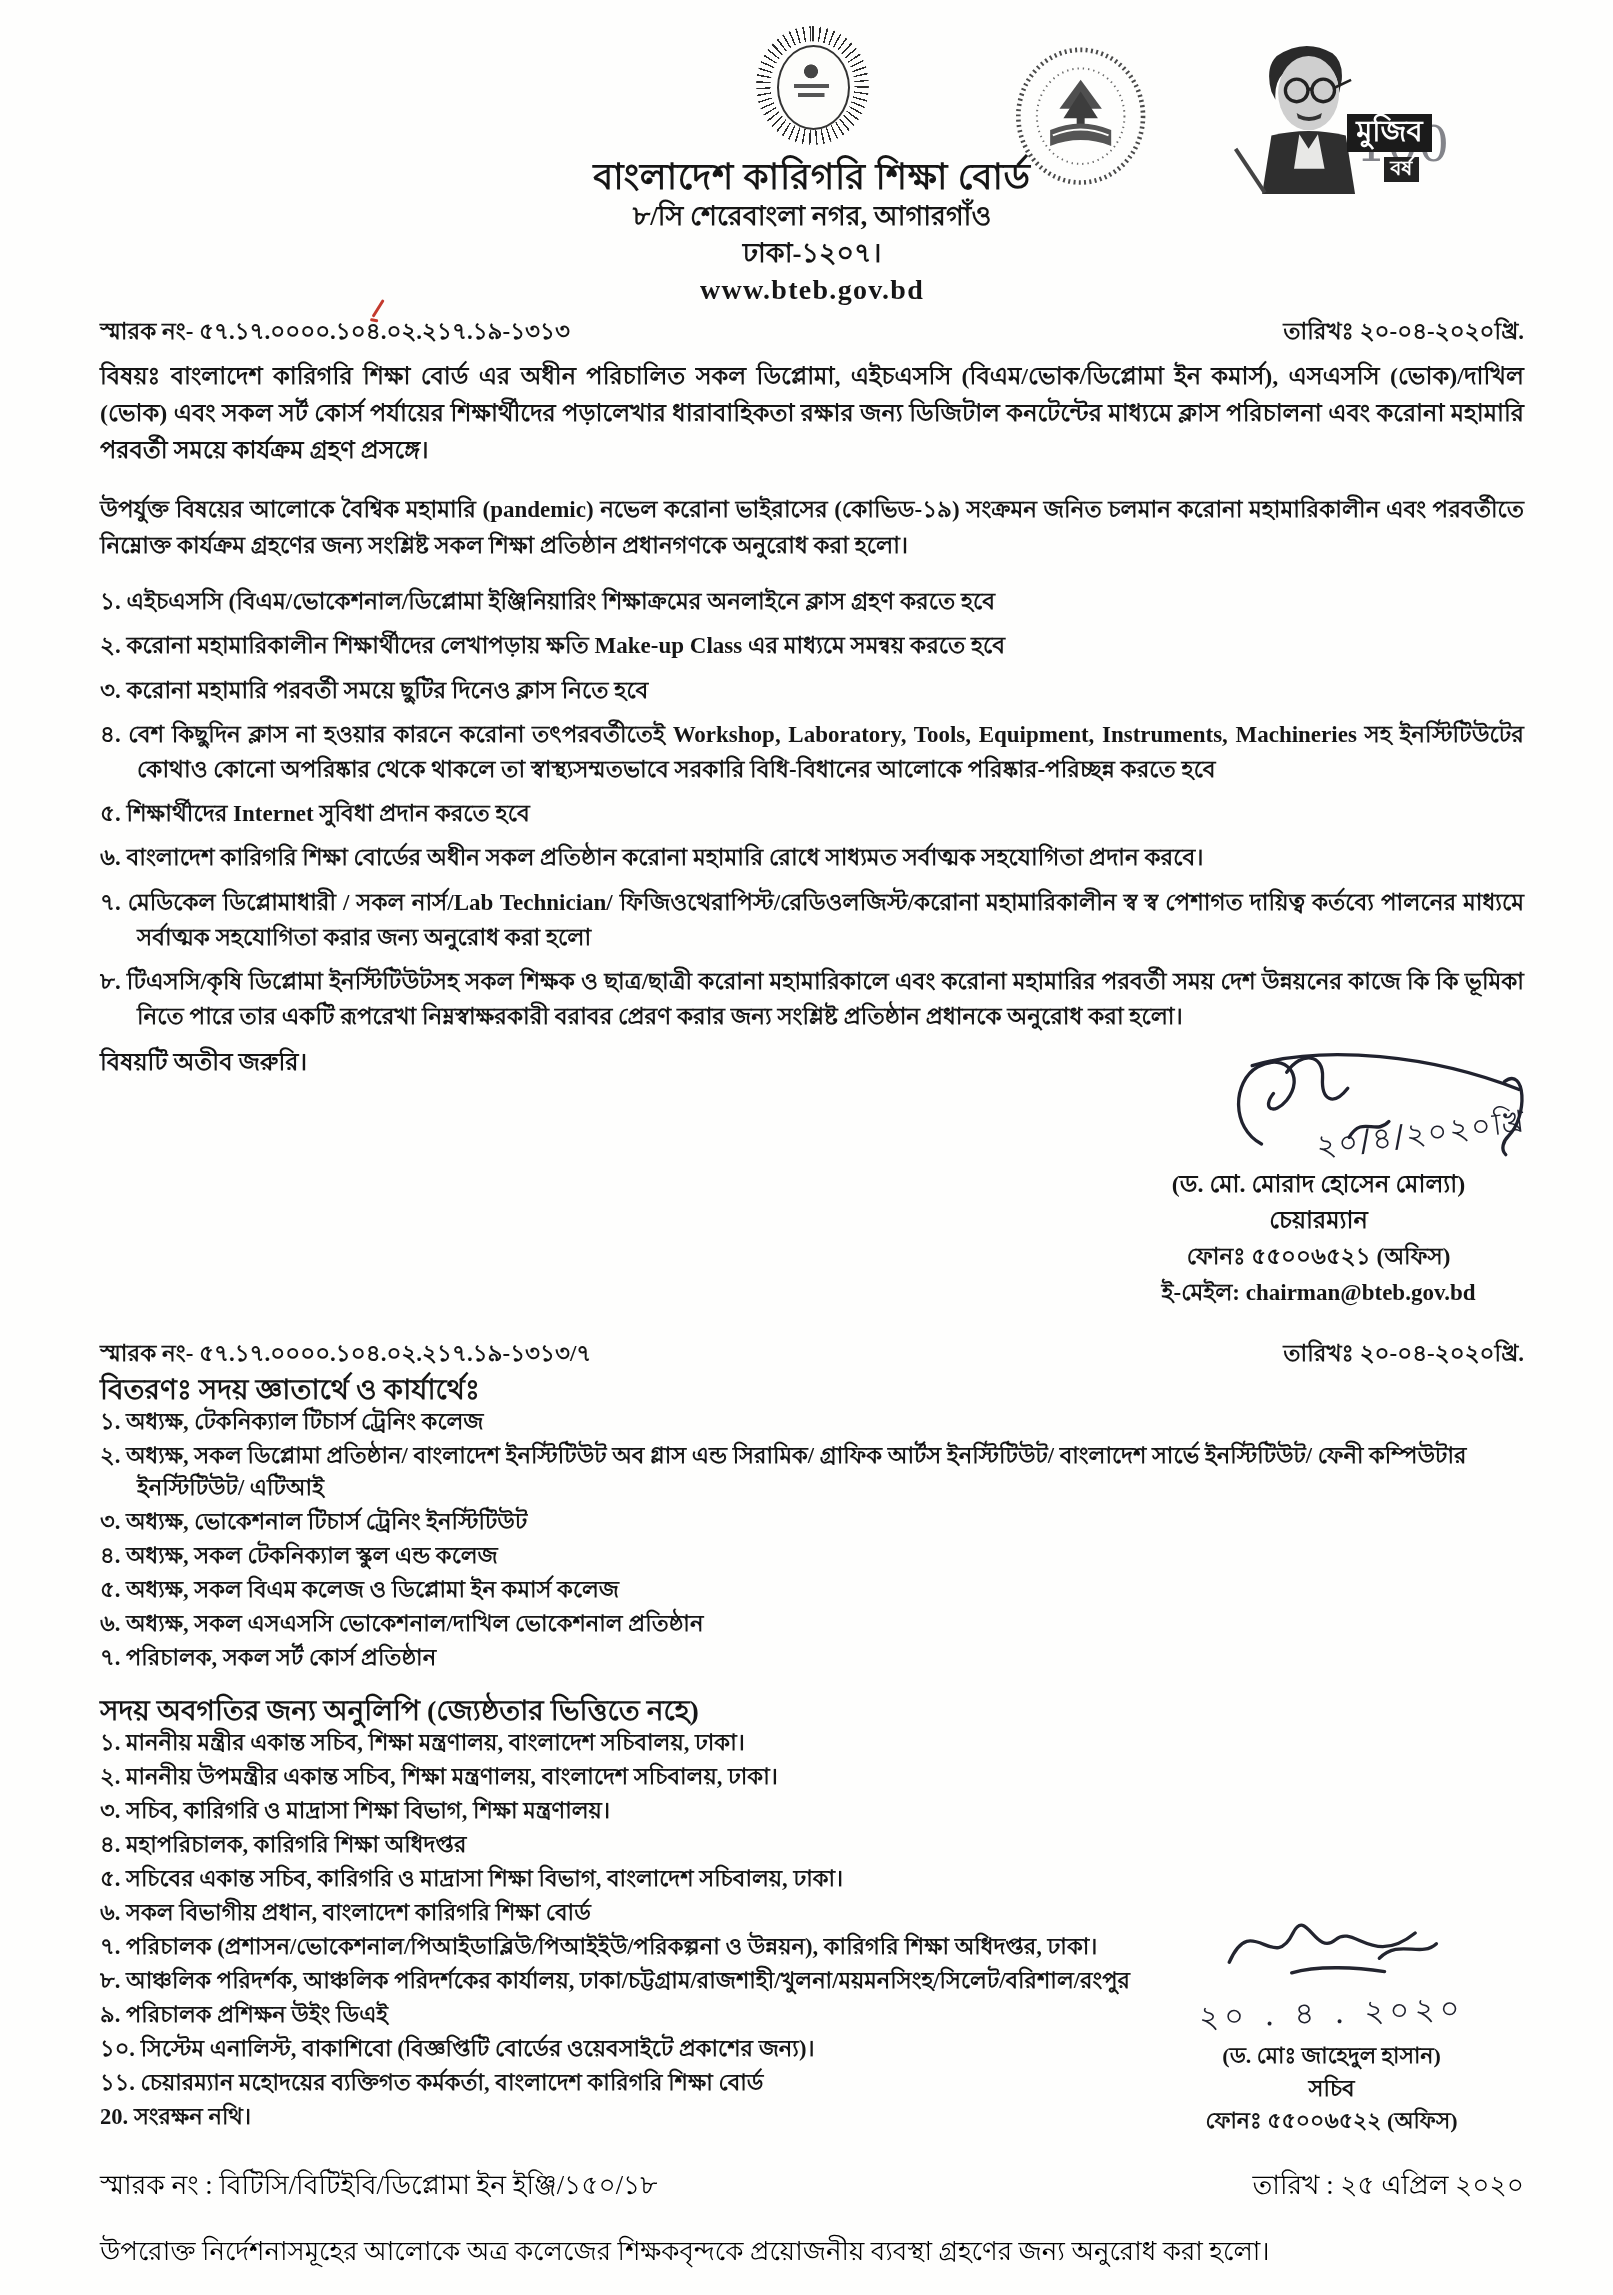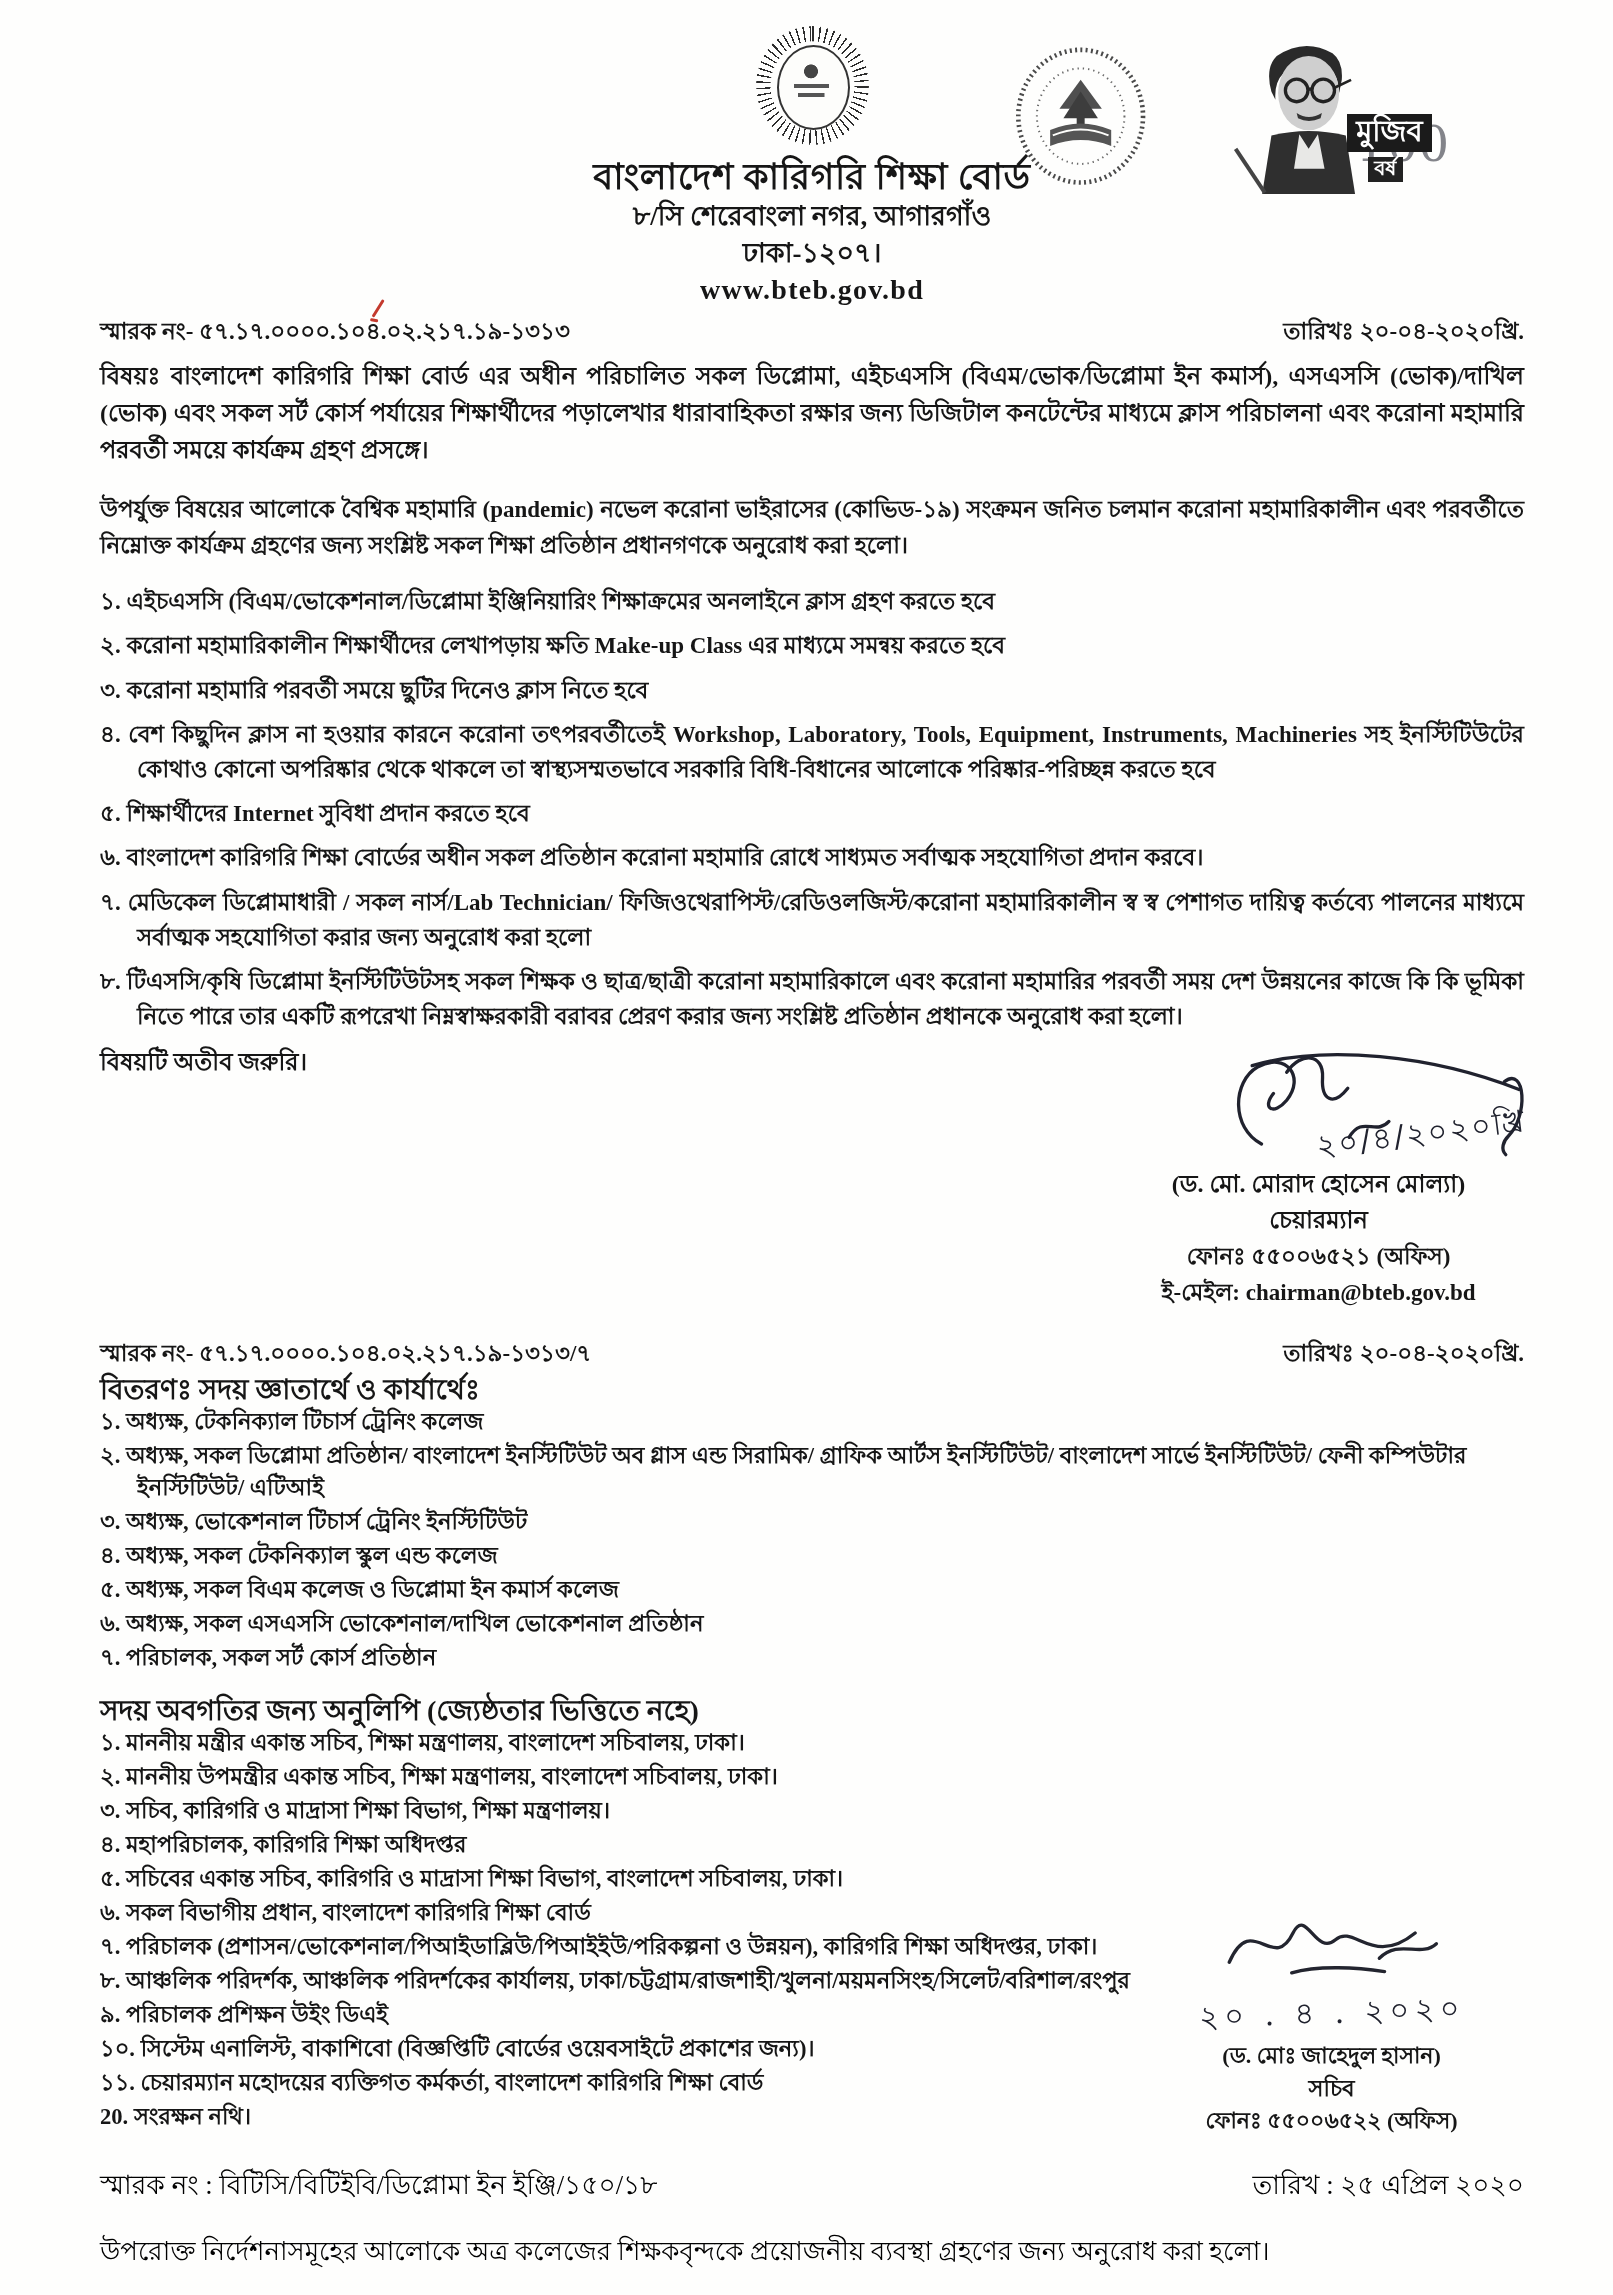--- a/index.html
+++ b/index.html
@@ -34,21 +34,21 @@
       linear-gradient(#555 0 0) 50% 55%/35px 4px no-repeat,
       linear-gradient(#555 0 0) 50% 78%/26.5px 4px no-repeat;
   }
   .org-name{font-size:36px;line-height:42px;margin-top:1.3px;letter-spacing:0.7px;}
   .addr{font-size:27px;line-height:37px;}
   .site{font-size:28px;line-height:35px;font-family:"Liberation Serif","DejaVu Serif",serif;letter-spacing:1.3px;}
   .logo-emblem{position:absolute;top:28px;right:375px;width:136px;height:143px;}
   .logo-mujib{position:absolute;top:18.6px;right:80px;width:219px;height:166px;}
   .mj-word{position:absolute;right:12px;top:78px;background:#1b1b1b;color:#fff;
     font-size:29px;line-height:33px;padding:1.3px 9.3px 4px;font-weight:700;}
-  .mj-word2{position:absolute;right:41px;top:121px;background:#222;color:#fff;
+  .mj-word2{position:absolute;right:25px;top:121px;background:#222;color:#fff;
     font-size:20px;line-height:22.6px;padding:0.7px 6.6px 2px;font-weight:700;}
   .mj-100{position:absolute;right:-5.3px;top:80px;color:#b9b9b9;font-size:49px;font-weight:700;
     font-family:"DejaVu Sans","Liberation Sans",sans-serif;opacity:.55;}
   
   .memo-row{display:flex;justify-content:space-between;align-items:baseline;font-size:23px;line-height:30.5px;}
   .memo-row.m1{margin-top:9.3px;}
   .memo-left{position:relative;}
   .red-tick{position:absolute;left:57%;top:-10.6px;width:20px;height:2.7px;background:#c43a2e;
     transform:rotate(-58deg);border-radius:1.3px;}
   .red-tick::after{content:"";position:absolute;left:-6px;top:2.7px;width:8px;height:2.7px;

